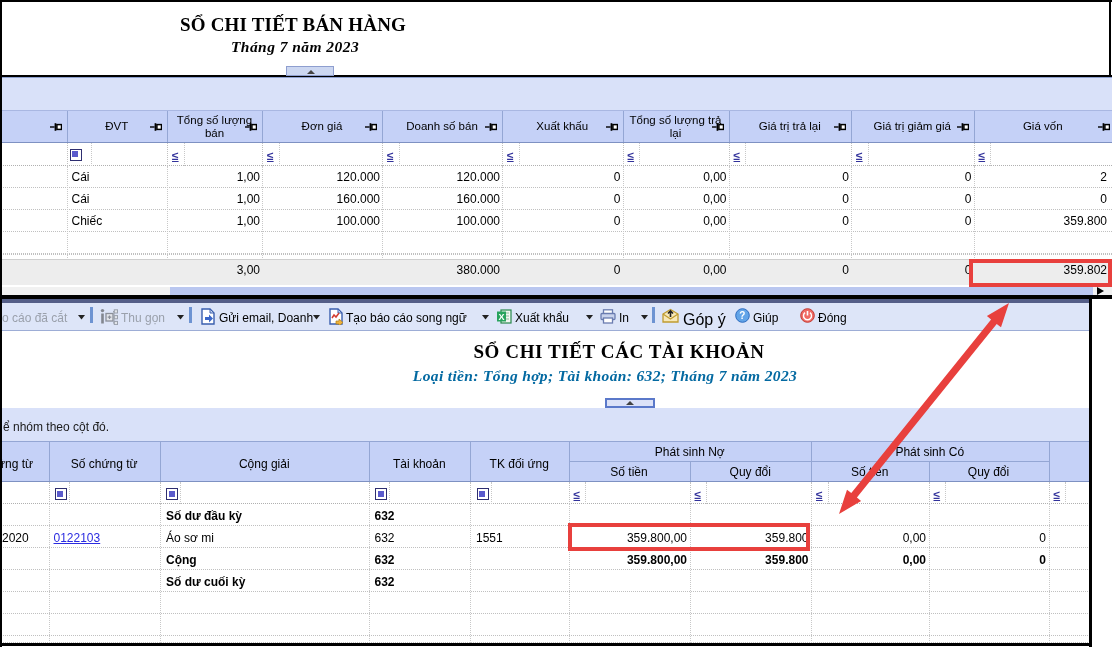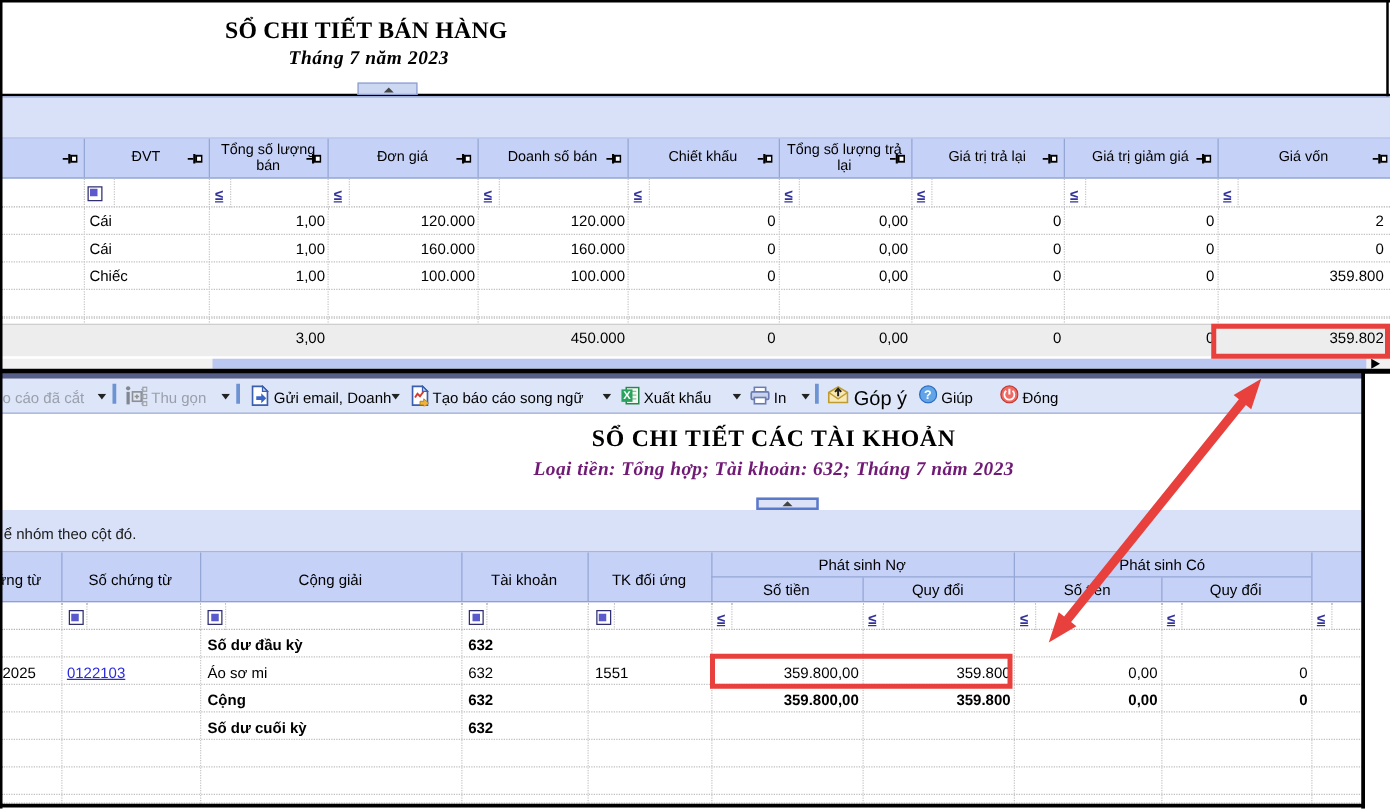--- a/index.html
+++ b/index.html
@@ -49,21 +49,21 @@
     </svg>
   </div>
 <div style="position:absolute;left:382px;top:111px;width:120px;height:32px;display:flex;align-items:center;justify-content:center;text-align:center;font-size:11.5px;color:#000;line-height:13.5px;">Doanh số bán</div>
 <div style="position:absolute;left:485px;top:122px;width:12px;height:10px;">
     <svg style="display:block" width="12" height="10" viewBox="0 0 12 10">
       <line x1="0" y1="5" x2="4.6" y2="5" stroke="#000" stroke-width="1.4"></line>
       <rect x="4.6" y="1.2" width="1.7" height="7.6" fill="#000"></rect>
       <rect x="6.9" y="2.6" width="4.6" height="4.8" fill="#fff" stroke="#000" stroke-width="1.5"></rect>
     </svg>
   </div>
-<div style="position:absolute;left:502px;top:111px;width:120.5px;height:32px;display:flex;align-items:center;justify-content:center;text-align:center;font-size:11.5px;color:#000;line-height:13.5px;">Chiết khấu</div>
+<div style="position:absolute;left:502px;top:111px;width:120.5px;height:32px;display:flex;align-items:center;justify-content:center;text-align:center;font-size:11.5px;color:#000;line-height:13.5px;">Xuất khấu</div>
 <div style="position:absolute;left:605.5px;top:122px;width:12px;height:10px;">
     <svg style="display:block" width="12" height="10" viewBox="0 0 12 10">
       <line x1="0" y1="5" x2="4.6" y2="5" stroke="#000" stroke-width="1.4"></line>
       <rect x="4.6" y="1.2" width="1.7" height="7.6" fill="#000"></rect>
       <rect x="6.9" y="2.6" width="4.6" height="4.8" fill="#fff" stroke="#000" stroke-width="1.5"></rect>
     </svg>
   </div>
 <div style="position:absolute;left:622.5px;top:111px;width:106.0px;height:32px;display:flex;align-items:center;justify-content:center;text-align:center;font-size:11.5px;color:#000;line-height:13.5px;">Tổng số lượng trả<br>lại</div>
 <div style="position:absolute;left:711.5px;top:122px;width:12px;height:10px;">
     <svg style="display:block" width="12" height="10" viewBox="0 0 12 10">
@@ -162,21 +162,21 @@
 <div style="position:absolute;left:262px;top:166px;width:1px;height:94px;border-left:1px dotted #c8c8c8;"></div>
 <div style="position:absolute;left:382px;top:166px;width:1px;height:94px;border-left:1px dotted #c8c8c8;"></div>
 <div style="position:absolute;left:502px;top:166px;width:1px;height:94px;border-left:1px dotted #c8c8c8;"></div>
 <div style="position:absolute;left:622.5px;top:166px;width:1px;height:94px;border-left:1px dotted #c8c8c8;"></div>
 <div style="position:absolute;left:728.5px;top:166px;width:1px;height:94px;border-left:1px dotted #c8c8c8;"></div>
 <div style="position:absolute;left:851px;top:166px;width:1px;height:94px;border-left:1px dotted #c8c8c8;"></div>
 <div style="position:absolute;left:973.5px;top:166px;width:1px;height:94px;border-left:1px dotted #c8c8c8;"></div>
 <div style="position:absolute;left:0px;top:254px;width:1112px;height:1px;border-top:1px dotted #c0c0c0;"></div>
 <div style="position:absolute;left:0px;top:259px;width:1112px;height:26px;background:#ededed;border-top:1px solid #cfcfcf;"></div>
 <div style="position:absolute;left:169px;top:263px;width:91px;height:15px;font-size:12px;color:#000;text-align:right;">3,00</div>
-<div style="position:absolute;left:384px;top:263px;width:116px;height:15px;font-size:12px;color:#000;text-align:right;">450.000</div>
+<div style="position:absolute;left:384px;top:263px;width:116px;height:15px;font-size:12px;color:#000;text-align:right;">380.000</div>
 <div style="position:absolute;left:504px;top:263px;width:116.5px;height:15px;font-size:12px;color:#000;text-align:right;">0</div>
 <div style="position:absolute;left:624.5px;top:263px;width:102.0px;height:15px;font-size:12px;color:#000;text-align:right;">0,00</div>
 <div style="position:absolute;left:730.5px;top:263px;width:118.5px;height:15px;font-size:12px;color:#000;text-align:right;">0</div>
 <div style="position:absolute;left:853px;top:263px;width:118.5px;height:15px;font-size:12px;color:#000;text-align:right;">0</div>
 <div style="position:absolute;left:975.5px;top:263px;width:131.5px;height:15px;font-size:12px;color:#000;text-align:right;">359.802</div>
 <div style="position:absolute;left:0px;top:286.5px;width:1112px;height:8.5px;background:#f1f1f1;"></div>
 <div style="position:absolute;left:170px;top:286.5px;width:923px;height:8.5px;background:#bac7f0;"></div>
 <div style="position:absolute;left:1096px;top:287px;width:9px;height:8px;">
     <svg style="display:block" width="9" height="8">
       <polygon points="1,0 8,4 1,8" fill="#000"></polygon>
@@ -288,21 +288,21 @@
 <div style="position:absolute;left:753px;top:311px;font-size:12px;color:#000;white-space:nowrap;">Giúp</div>
 <div style="position:absolute;left:800px;top:308px;width:15px;height:15px;">
     <svg style="display:block" width="15" height="15" viewBox="0 0 15 15">
       <circle cx="7.5" cy="7.5" r="6.8" fill="#ef6a64" stroke="#c23a32" stroke-width="1"></circle>
       <line x1="7.5" y1="3" x2="7.5" y2="7.5" stroke="#fff" stroke-width="1.6"></line>
       <path d="M5 4.6 a4 4 0 1 0 5 0" fill="none" stroke="#fff" stroke-width="1.4"></path>
     </svg>
   </div>
 <div style="position:absolute;left:818px;top:311px;font-size:12px;color:#000;white-space:nowrap;">Đóng</div>
 <div style="position:absolute;left:0px;top:341px;width:1090px;height:26px;text-align:center;"><span style="font:bold 19px 'Liberation Serif',serif;letter-spacing:0.6px;color:#000;position:relative;left:74px;">SỔ CHI TIẾT CÁC TÀI KHOẢN</span></div>
-<div style="position:absolute;left:0px;top:367px;width:1090px;height:20px;text-align:center;"><span style="font:bold italic 15.5px 'Liberation Serif',serif;letter-spacing:0.35px;color:#701a75;position:relative;left:74px;">Loại tiền: Tổng hợp; Tài khoản: 632; Tháng 7 năm 2023</span></div>
+<div style="position:absolute;left:0px;top:367px;width:1090px;height:20px;text-align:center;"><span style="font:bold italic 15.5px 'Liberation Serif',serif;letter-spacing:0.35px;color:#0369a1;position:relative;left:60px;">Loại tiền: Tổng hợp; Tài khoản: 632; Tháng 7 năm 2023</span></div>
 <div style="position:absolute;left:605px;top:398px;width:50px;height:10px;background:#dce2f8;border:2px solid #5b79ca;z-index:5;">
     <div style="position:absolute;left:19px;top:1px;width:0;height:0;border-left:4px solid transparent;border-right:4px solid transparent;border-bottom:4px solid #444;"></div>
   </div>
 <div style="position:absolute;left:0px;top:408px;width:1090px;height:34px;background:#d9e1f9;"></div>
 <div style="position:absolute;left:3px;top:420px;width:300px;height:15px;font-size:12px;color:#1a1a1a;">ể nhóm theo cột đó.</div>
 <div style="position:absolute;left:0px;top:441px;width:1090px;height:1px;background:#94a6d4;"></div>
 <div style="position:absolute;left:0px;top:442px;width:1090px;height:40px;background:#c5d1f7;border-bottom:1px solid #7e91c2;"></div>
 <div style="position:absolute;left:-3px;top:442px;width:52px;height:40px;display:flex;align-items:center;justify-content:flex-start;font-size:12px;color:#000;padding-top:3px;">ứng từ</div>
 <div style="position:absolute;left:48.5px;top:442px;width:111.5px;height:40px;display:flex;align-items:center;justify-content:center;font-size:12px;color:#000;padding-top:3px;">Số chứng từ</div>
 <div style="position:absolute;left:160px;top:442px;width:208.5px;height:40px;display:flex;align-items:center;justify-content:center;font-size:12px;color:#000;padding-top:3px;">Cộng giải</div>
@@ -357,21 +357,21 @@
 <div style="position:absolute;left:816px;top:488px;width:16px;height:14px;font-size:12px;font-weight:bold;color:#32329b;"><span style="text-decoration:underline">≤</span></div>
 <div style="position:absolute;left:827.5px;top:482px;width:1px;height:22px;border-left:1px dotted #c8c8c8;"></div>
 <div style="position:absolute;left:933.5px;top:488px;width:16px;height:14px;font-size:12px;font-weight:bold;color:#32329b;"><span style="text-decoration:underline">≤</span></div>
 <div style="position:absolute;left:945.0px;top:482px;width:1px;height:22px;border-left:1px dotted #c8c8c8;"></div>
 <div style="position:absolute;left:1053.5px;top:488px;width:16px;height:14px;font-size:12px;font-weight:bold;color:#32329b;"><span style="text-decoration:underline">≤</span></div>
 <div style="position:absolute;left:1065.0px;top:482px;width:1px;height:22px;border-left:1px dotted #c8c8c8;"></div>
 <div style="position:absolute;left:0px;top:504px;width:1090px;height:22px;border-bottom:1px dotted #c0c0c0;"></div>
 <div style="position:absolute;left:166px;top:509px;width:198.5px;height:15px;font-size:12px;font-weight:bold;color:#000;">Số dư đầu kỳ</div>
 <div style="position:absolute;left:374.5px;top:509px;width:91.5px;height:15px;font-size:12px;font-weight:bold;color:#000;">632</div>
 <div style="position:absolute;left:0px;top:526px;width:1090px;height:22px;border-bottom:1px dotted #c0c0c0;"></div>
-<div style="position:absolute;left:2px;top:531px;width:44px;height:15px;font-size:12px;color:#000;">2025</div>
+<div style="position:absolute;left:2px;top:531px;width:44px;height:15px;font-size:12px;color:#000;">2020</div>
 <div style="position:absolute;left:53.5px;top:531px;width:101.5px;height:15px;font-size:12px;"><span style="color:#2a2ae0;text-decoration:underline;">0122103</span></div>
 <div style="position:absolute;left:166px;top:531px;width:198.5px;height:15px;font-size:12px;color:#000;">Áo sơ mi</div>
 <div style="position:absolute;left:374.5px;top:531px;width:91.5px;height:15px;font-size:12px;color:#000;">632</div>
 <div style="position:absolute;left:476px;top:531px;width:88.5px;height:15px;font-size:12px;color:#000;">1551</div>
 <div style="position:absolute;left:570.5px;top:531px;width:116.5px;height:15px;font-size:12px;color:#000;text-align:right;">359.800,00</div>
 <div style="position:absolute;left:691.5px;top:531px;width:117.0px;height:15px;font-size:12px;color:#000;text-align:right;">359.800</div>
 <div style="position:absolute;left:813px;top:531px;width:113.0px;height:15px;font-size:12px;color:#000;text-align:right;">0,00</div>
 <div style="position:absolute;left:930.5px;top:531px;width:115.5px;height:15px;font-size:12px;color:#000;text-align:right;">0</div>
 <div style="position:absolute;left:0px;top:548px;width:1090px;height:22px;border-bottom:1px dotted #c0c0c0;"></div>
 <div style="position:absolute;left:166px;top:553px;width:198.5px;height:15px;font-size:12px;font-weight:bold;color:#000;">Cộng</div>

